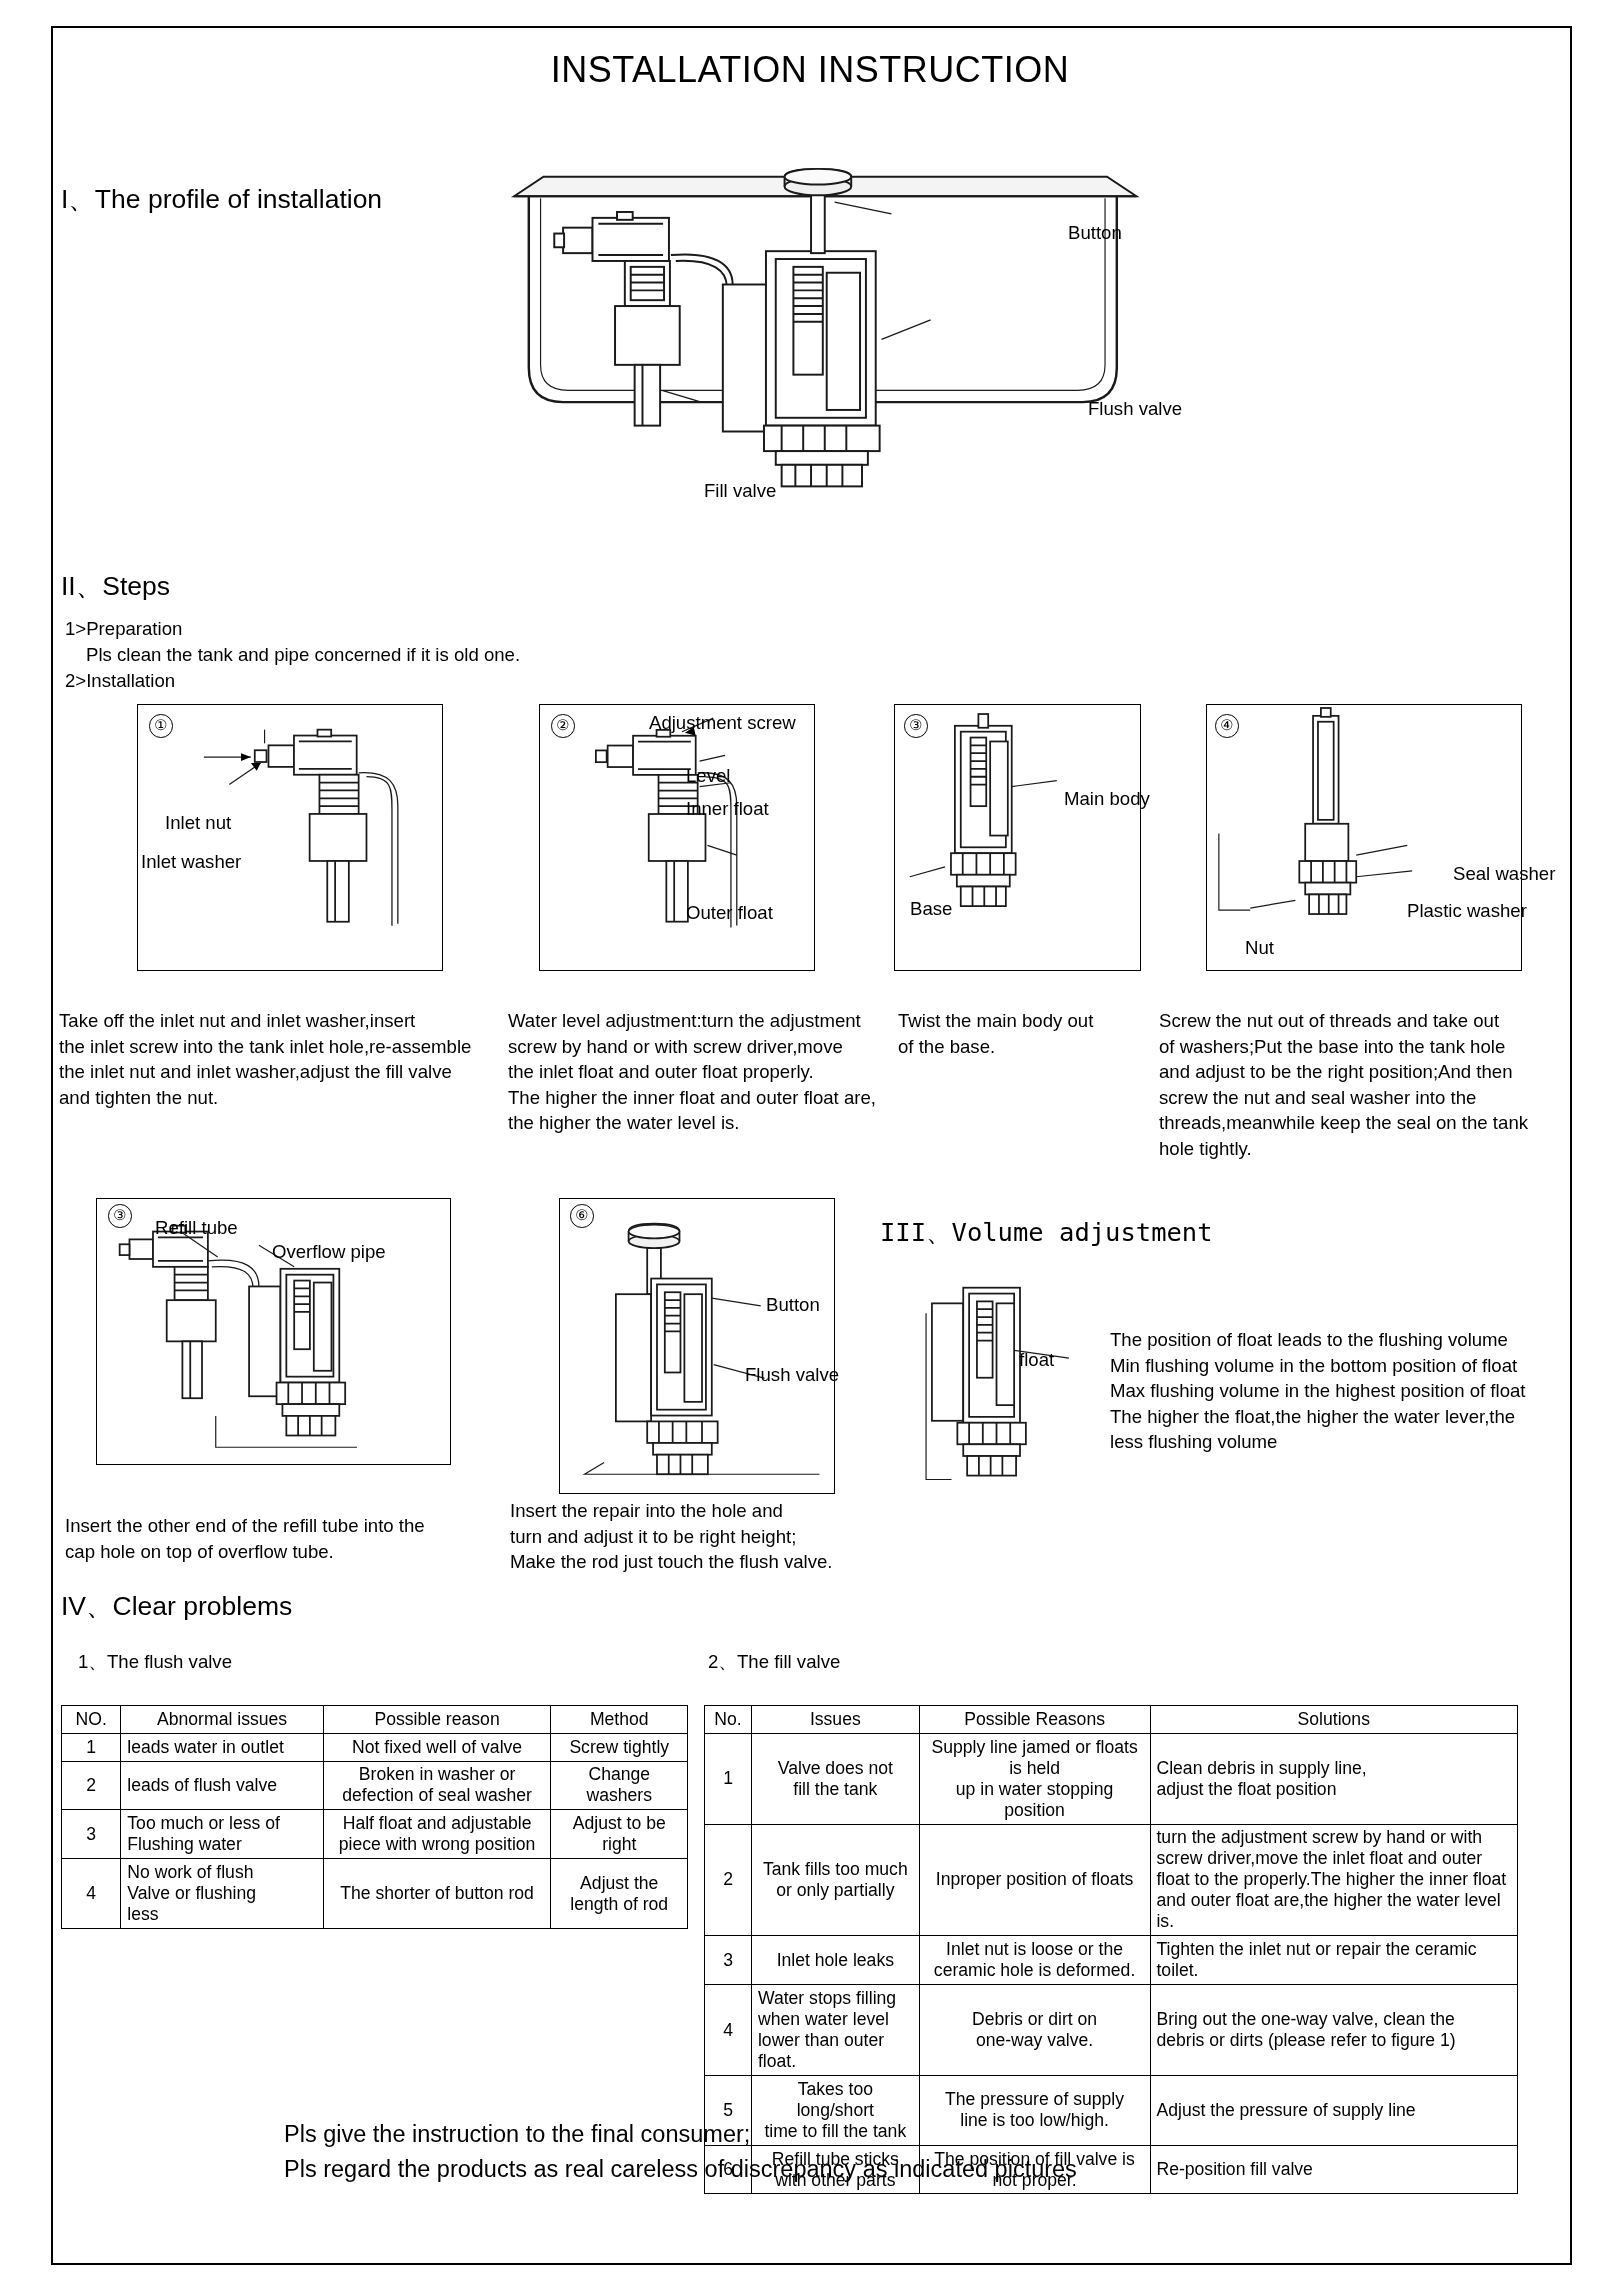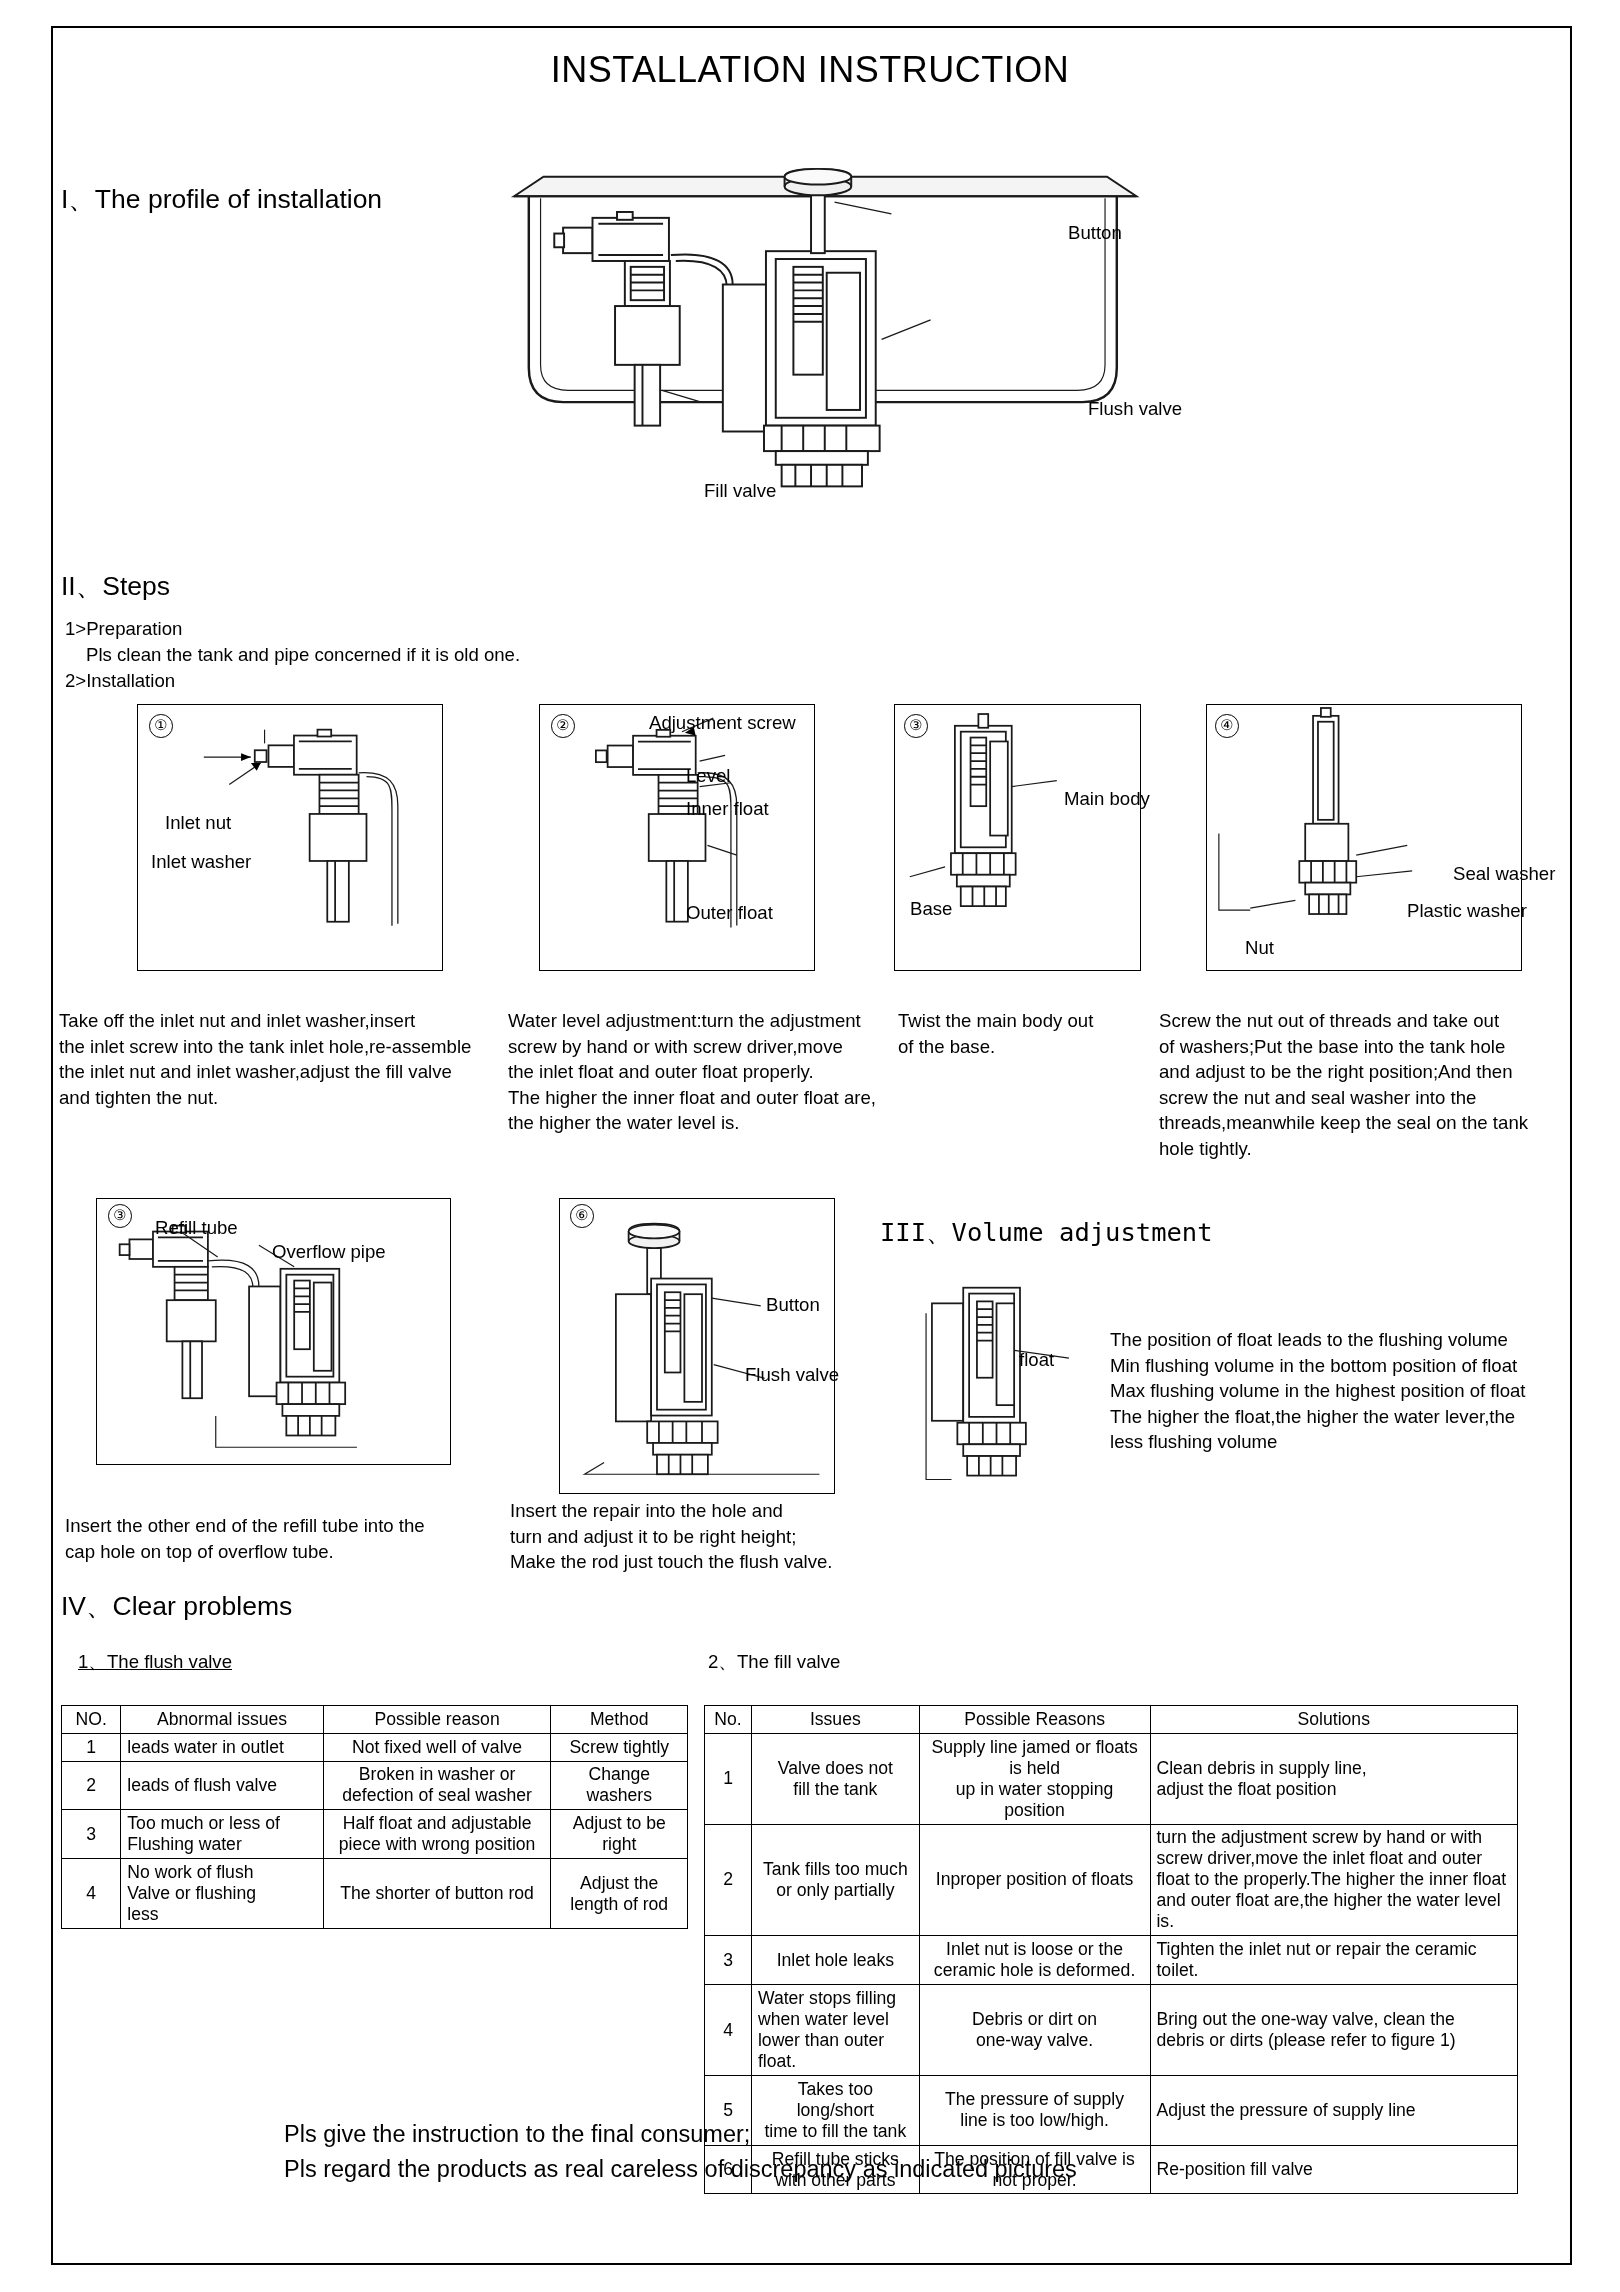--- a/index.html
+++ b/index.html
@@ -103,21 +103,21 @@
       <path d="M218 66 C 250 64 258 78 258 100 L258 220" stroke-width="1.3"></path>
       <path d="M226 70 C 252 70 252 82 252 104 L252 222" stroke-width="1.3"></path>
       <path d="M60 50 L108 50" stroke-width="1.2"></path>
       <path d="M86 78 L118 56" stroke-width="1.2"></path>
       <path d="M122 36 L122 22" stroke-width="1.2"></path>
     </g>
     <polygon points="108,50 98,46 98,54" fill="#000"></polygon>
     <polygon points="118,56 108,56 114,64" fill="#000"></polygon>
   </svg>
   <div class="lbl" style="left:165px;top:812px;">Inlet nut</div>
-  <div class="lbl" style="left:151px;top:851px;">Inlet  washer</div>
+  <div class="lbl" style="left:141px;top:851px;">Inlet  washer</div>
   <div class="txt" style="left:59px;top:1008px;width:461px;">Take off the inlet nut and inlet washer,insert
 the inlet screw into the tank inlet hole,re-assemble
 the inlet nut and inlet washer,adjust the fill valve
 and tighten the nut.</div>
 
   <div class="box" style="left:539px;top:704px;width:274px;height:265px;"></div>
   <div class="numcirc" style="left:551px;top:714px;">②</div>
   <svg width="274" height="260" style="left:545px;top:708px;" viewBox="0 0 280 265">
     <g fill="none" stroke="#1a1a1a" stroke-width="1.8">
       <rect x="64" y="38" width="26" height="22" fill="#fff"></rect>
@@ -288,21 +288,21 @@
     </g>
   </svg>
   <div class="lbl" style="left:1019px;top:1349px;">float</div>
   <div class="txt" style="left:1110px;top:1327px;width:470px;">The position of float leads to the flushing volume
 Min flushing volume in the bottom position of float
 Max flushing volume in the highest position of float
 The higher the float,the higher the water lever,the
 less flushing volume</div>
 
   <div class="sec" style="left:61px;top:1588px;">IV、Clear problems</div>
-  <div class="txt" style="left:78px;top:1649px;text-decoration:underline;">1、The flush valve</div>
+  <div class="txt" style="left:78px;top:1649px;">1、The flush valve</div>
   <div class="txt" style="left:708px;top:1649px;">2、The fill valve</div>
 
   <table class="t1">
     <tbody>
         <tr>
       <th style="width:47px">NO.</th>
       <th style="width:192px">Abnormal issues</th>
       <th style="width:218px">Possible reason</th>
       <th style="width:125px">Method</th>
     </tr>

